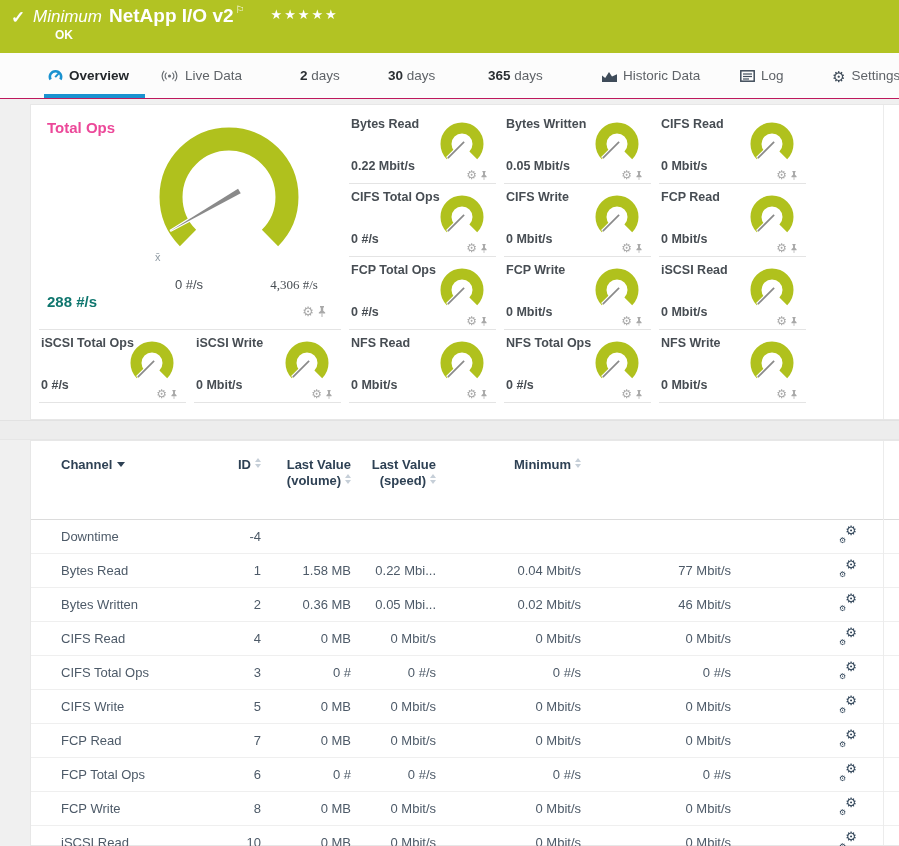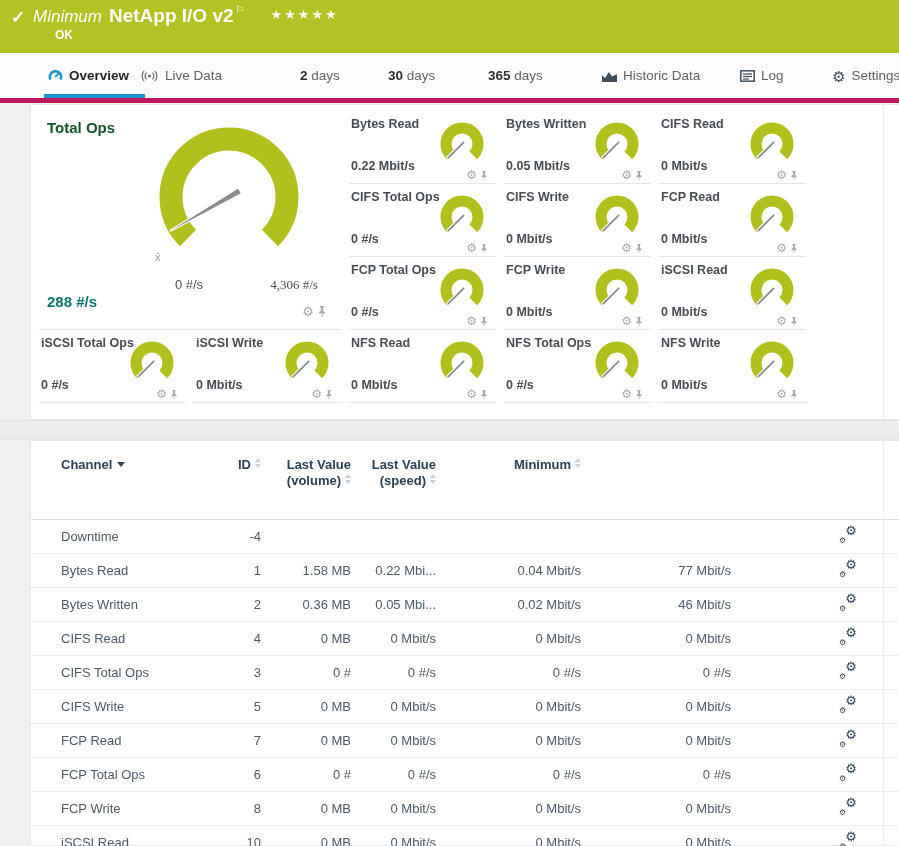--- a/index.html
+++ b/index.html
@@ -11,44 +11,44 @@
   
   .sensor-header{position:absolute;top:0;left:0;width:899px;height:53px;background:#b2c323;color:#fff;}
   .sh-check{position:absolute;left:11px;top:7px;font-size:17px;font-weight:bold;}
   .sh-line1{position:absolute;left:33px;top:4px;white-space:nowrap;}
   .sh-type{font-style:italic;font-size:17px;}
   .sh-name{font-weight:bold;font-size:19px;margin-left:7px;}
   .sh-flag{font-size:10px;vertical-align:9px;margin-left:2px;}
   .sh-stars{font-size:13px;letter-spacing:2px;margin-left:26px;vertical-align:3px;}
   .sh-status{position:absolute;left:55px;top:28px;font-size:12px;font-weight:bold;}
   
-  .tabbar{position:absolute;top:53px;left:0;width:899px;height:45px;background:#fcfcfc;border-bottom:5px solid #be185d;}
+  .tabbar{position:absolute;top:53px;left:0;width:899px;height:45px;background:#fcfcfc;border-bottom:1px solid #be185d;}
   .tab{position:absolute;top:0;height:45px;line-height:45px;font-size:13.5px;color:#5f6368;white-space:nowrap;cursor:pointer;}
   .tab .ticon{display:inline-block;vertical-align:-2px;margin-right:6px;}
   .tab.active{color:#24282c;font-weight:bold;}
   .tab-underline{position:absolute;left:44px;bottom:0;width:101px;height:4px;background:#1a92d0;}
   .tab b{color:#2b2f33;font-weight:bold;}
-  .t-overview{left:48px;} .t-live{left:140px;} .t-2d{left:300px;} .t-30d{left:388px;}
+  .t-overview{left:48px;} .t-live{left:160px;} .t-2d{left:300px;} .t-30d{left:388px;}
   .t-365d{left:488px;} .t-historic{left:602px;} .t-log{left:740px;} .t-settings{left:832px;}
   
   .card{position:absolute;left:30px;width:869px;background:#fff;border:1px solid #e7e7e7;border-right:none;box-sizing:border-box;}
   .card::after{content:"";position:absolute;top:0;bottom:0;left:852px;width:1px;background:#ececec;}
   .card-gauges{top:104px;height:316px;}
   .card-table{top:440px;height:406px;}
   
   .ggrid{position:absolute;left:8px;top:6px;display:grid;grid-template-columns:repeat(5,147px);column-gap:8px;grid-auto-rows:73px;}
   .gtile{position:relative;border-bottom:1px solid #e4e4e4;box-sizing:border-box;}
   .gtile-big{grid-column:1/3;grid-row:1/4;}
   .gt-title{position:absolute;left:2px;top:6px;font-size:12.5px;font-weight:bold;color:#474d53;}
   .gt-value{position:absolute;left:2px;top:48px;font-size:12.5px;font-weight:bold;color:#474d53;}
   .gt-svg{position:absolute;left:86px;top:11px;}
   .tile-icons{position:absolute;right:8px;bottom:2px;display:flex;align-items:center;gap:3px;color:#a9a9a9;}
   .tile-icons .gear{font-size:12px;line-height:12px;cursor:pointer;}
   
-  .bt-title{position:absolute;left:8px;top:8px;font-size:15px;font-weight:bold;color:#14532d;}
+  .bt-title{position:absolute;left:8px;top:8px;font-size:15px;font-weight:bold;color:#ec4899;}
   .bt-svg{position:absolute;left:80px;top:14px;}
   .bt-avg{position:absolute;left:116px;top:140px;font-size:11px;color:#8f9aa3;}
   .bt-min{position:absolute;left:120px;top:166px;width:60px;text-align:center;font-size:13px;color:#474d53;}
   .bt-max{position:absolute;left:212px;top:166px;width:86px;text-align:center;font-size:13px;color:#474d53;font-family:Liberation Serif, serif;}
   .bt-value{position:absolute;left:8px;top:182px;font-size:15px;font-weight:bold;color:#0f766e;}
   .bt-icons{position:absolute;right:14px;bottom:10px;display:flex;align-items:center;gap:3px;color:#a9a9a9;}
   
   .thead{display:grid;grid-template-columns:150px 50px 90px 85px 145px 150px 1fr;
          padding:16px 0 0 30px;height:62px;box-sizing:content-box;border-bottom:1px solid #dcdcdc;}
   .th{font-size:13px;font-weight:bold;color:#2e4154;line-height:1.25;cursor:pointer;}

